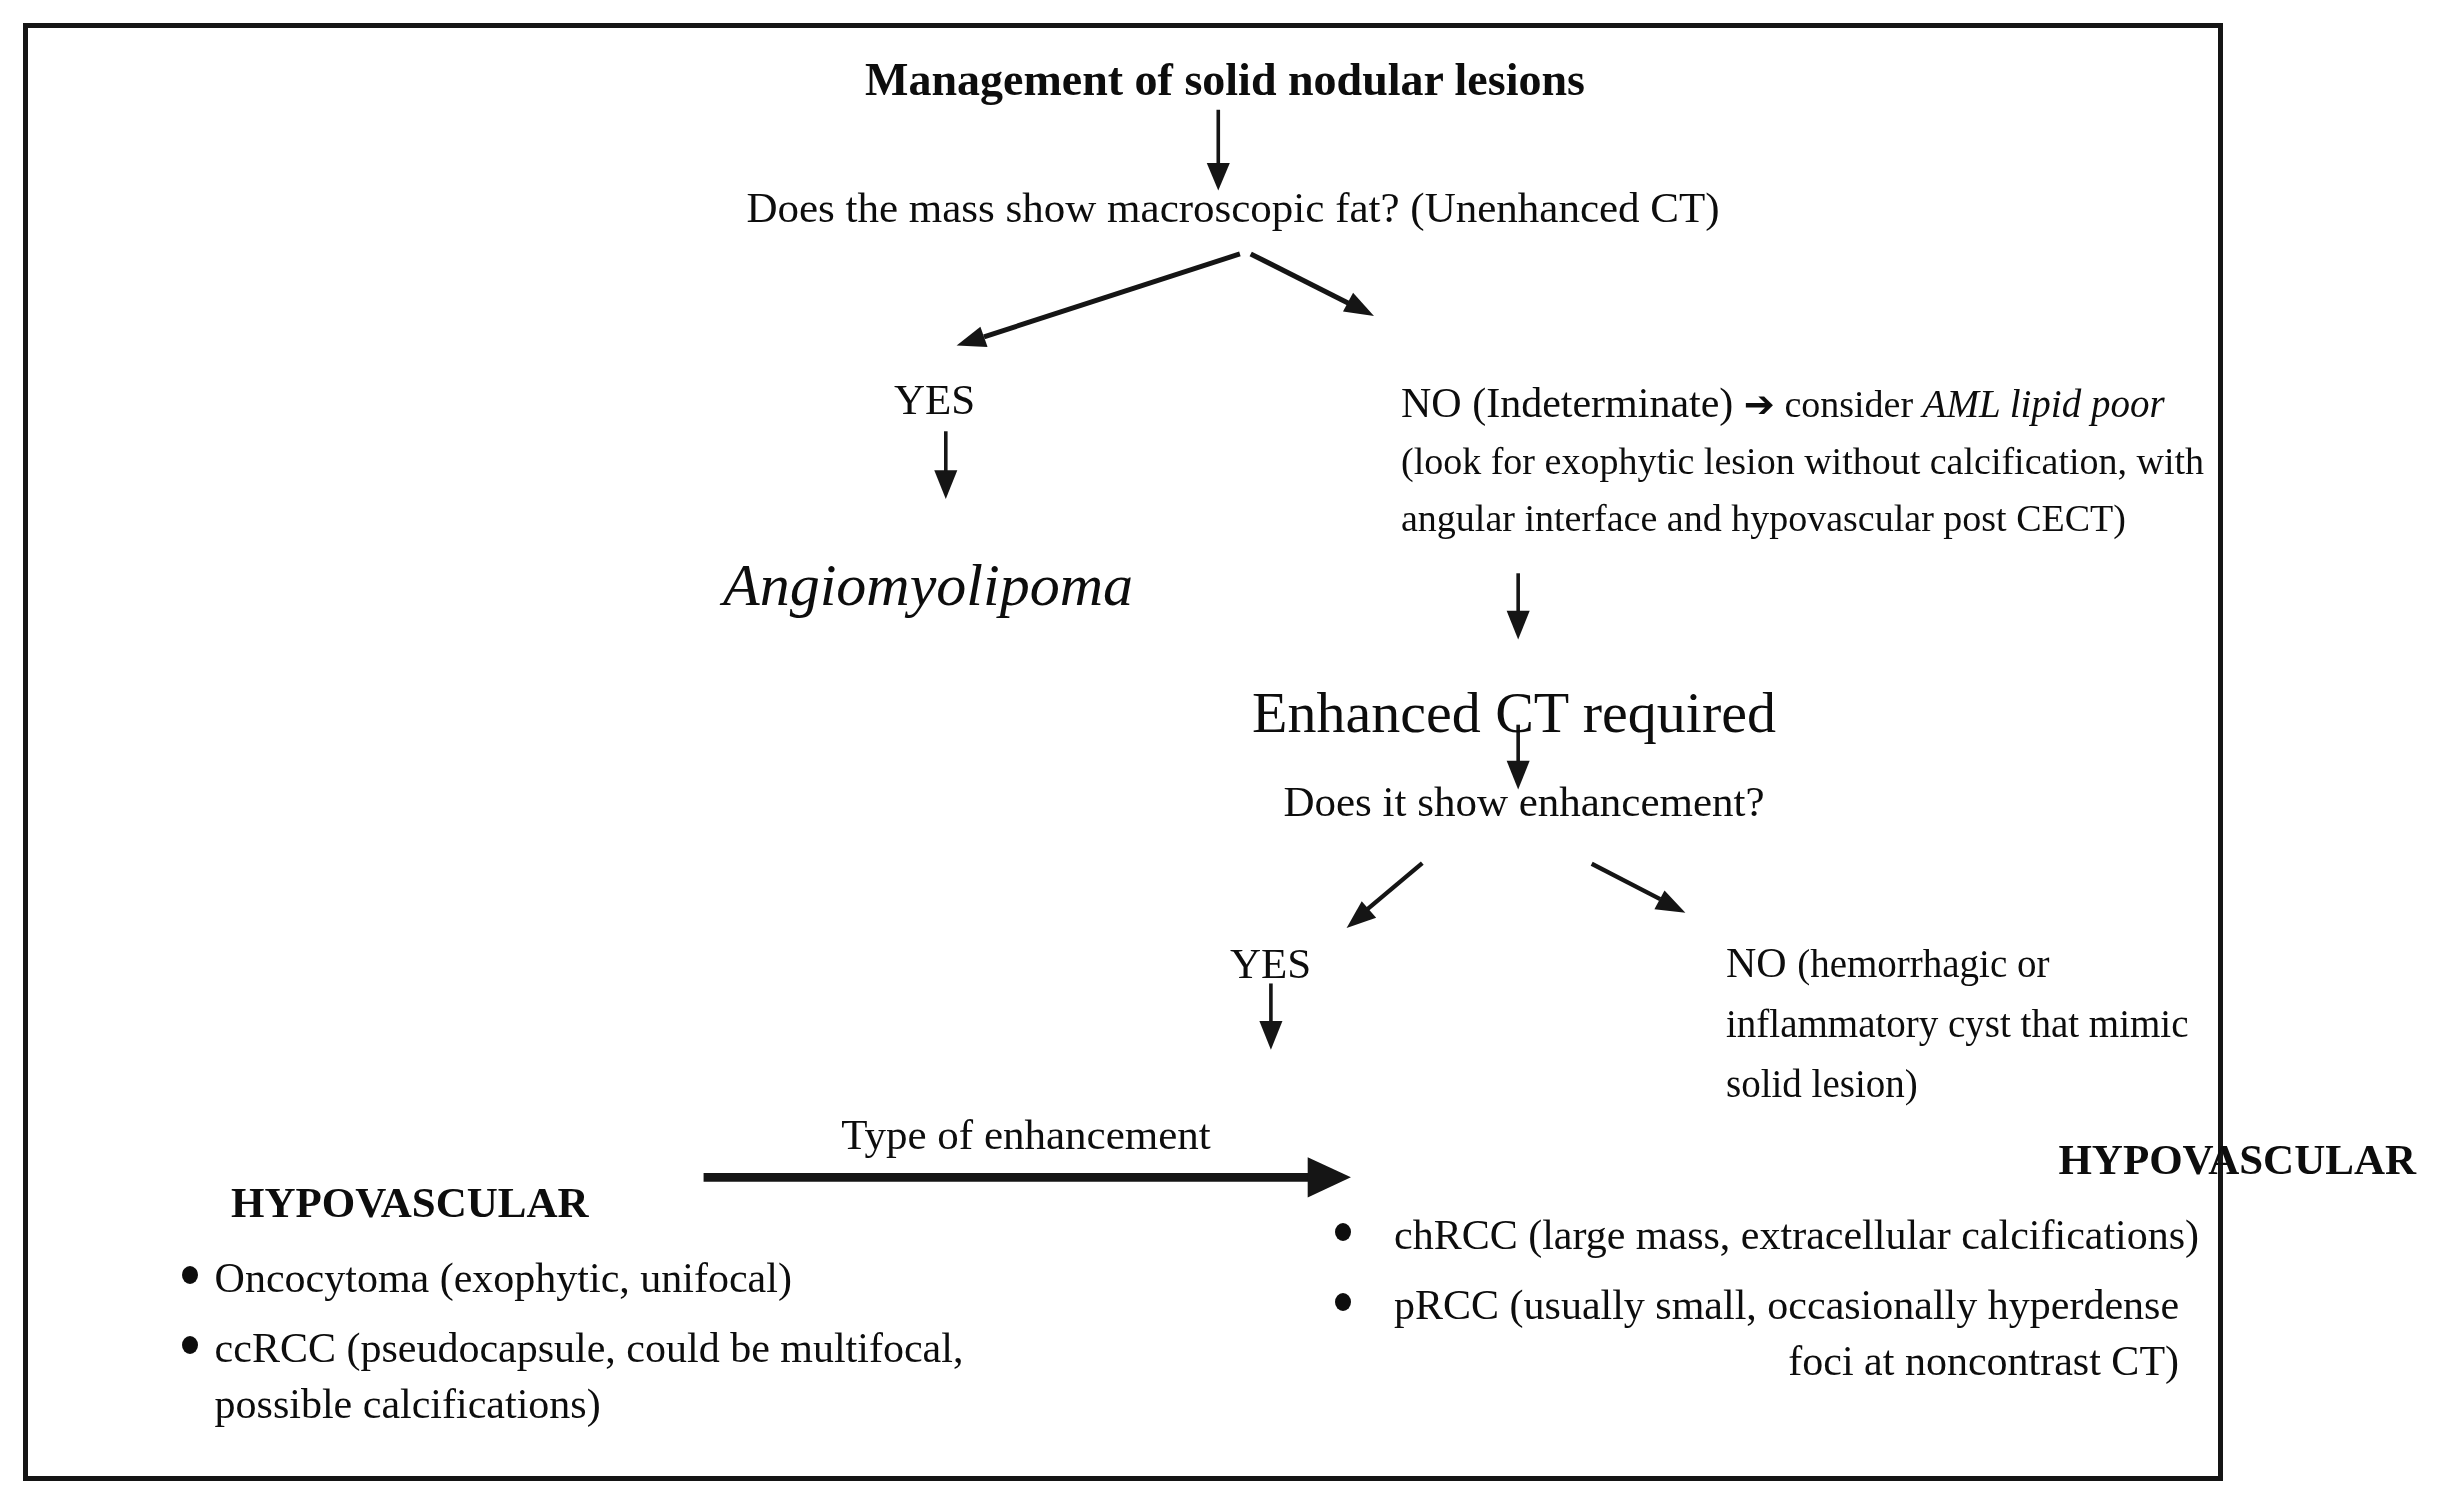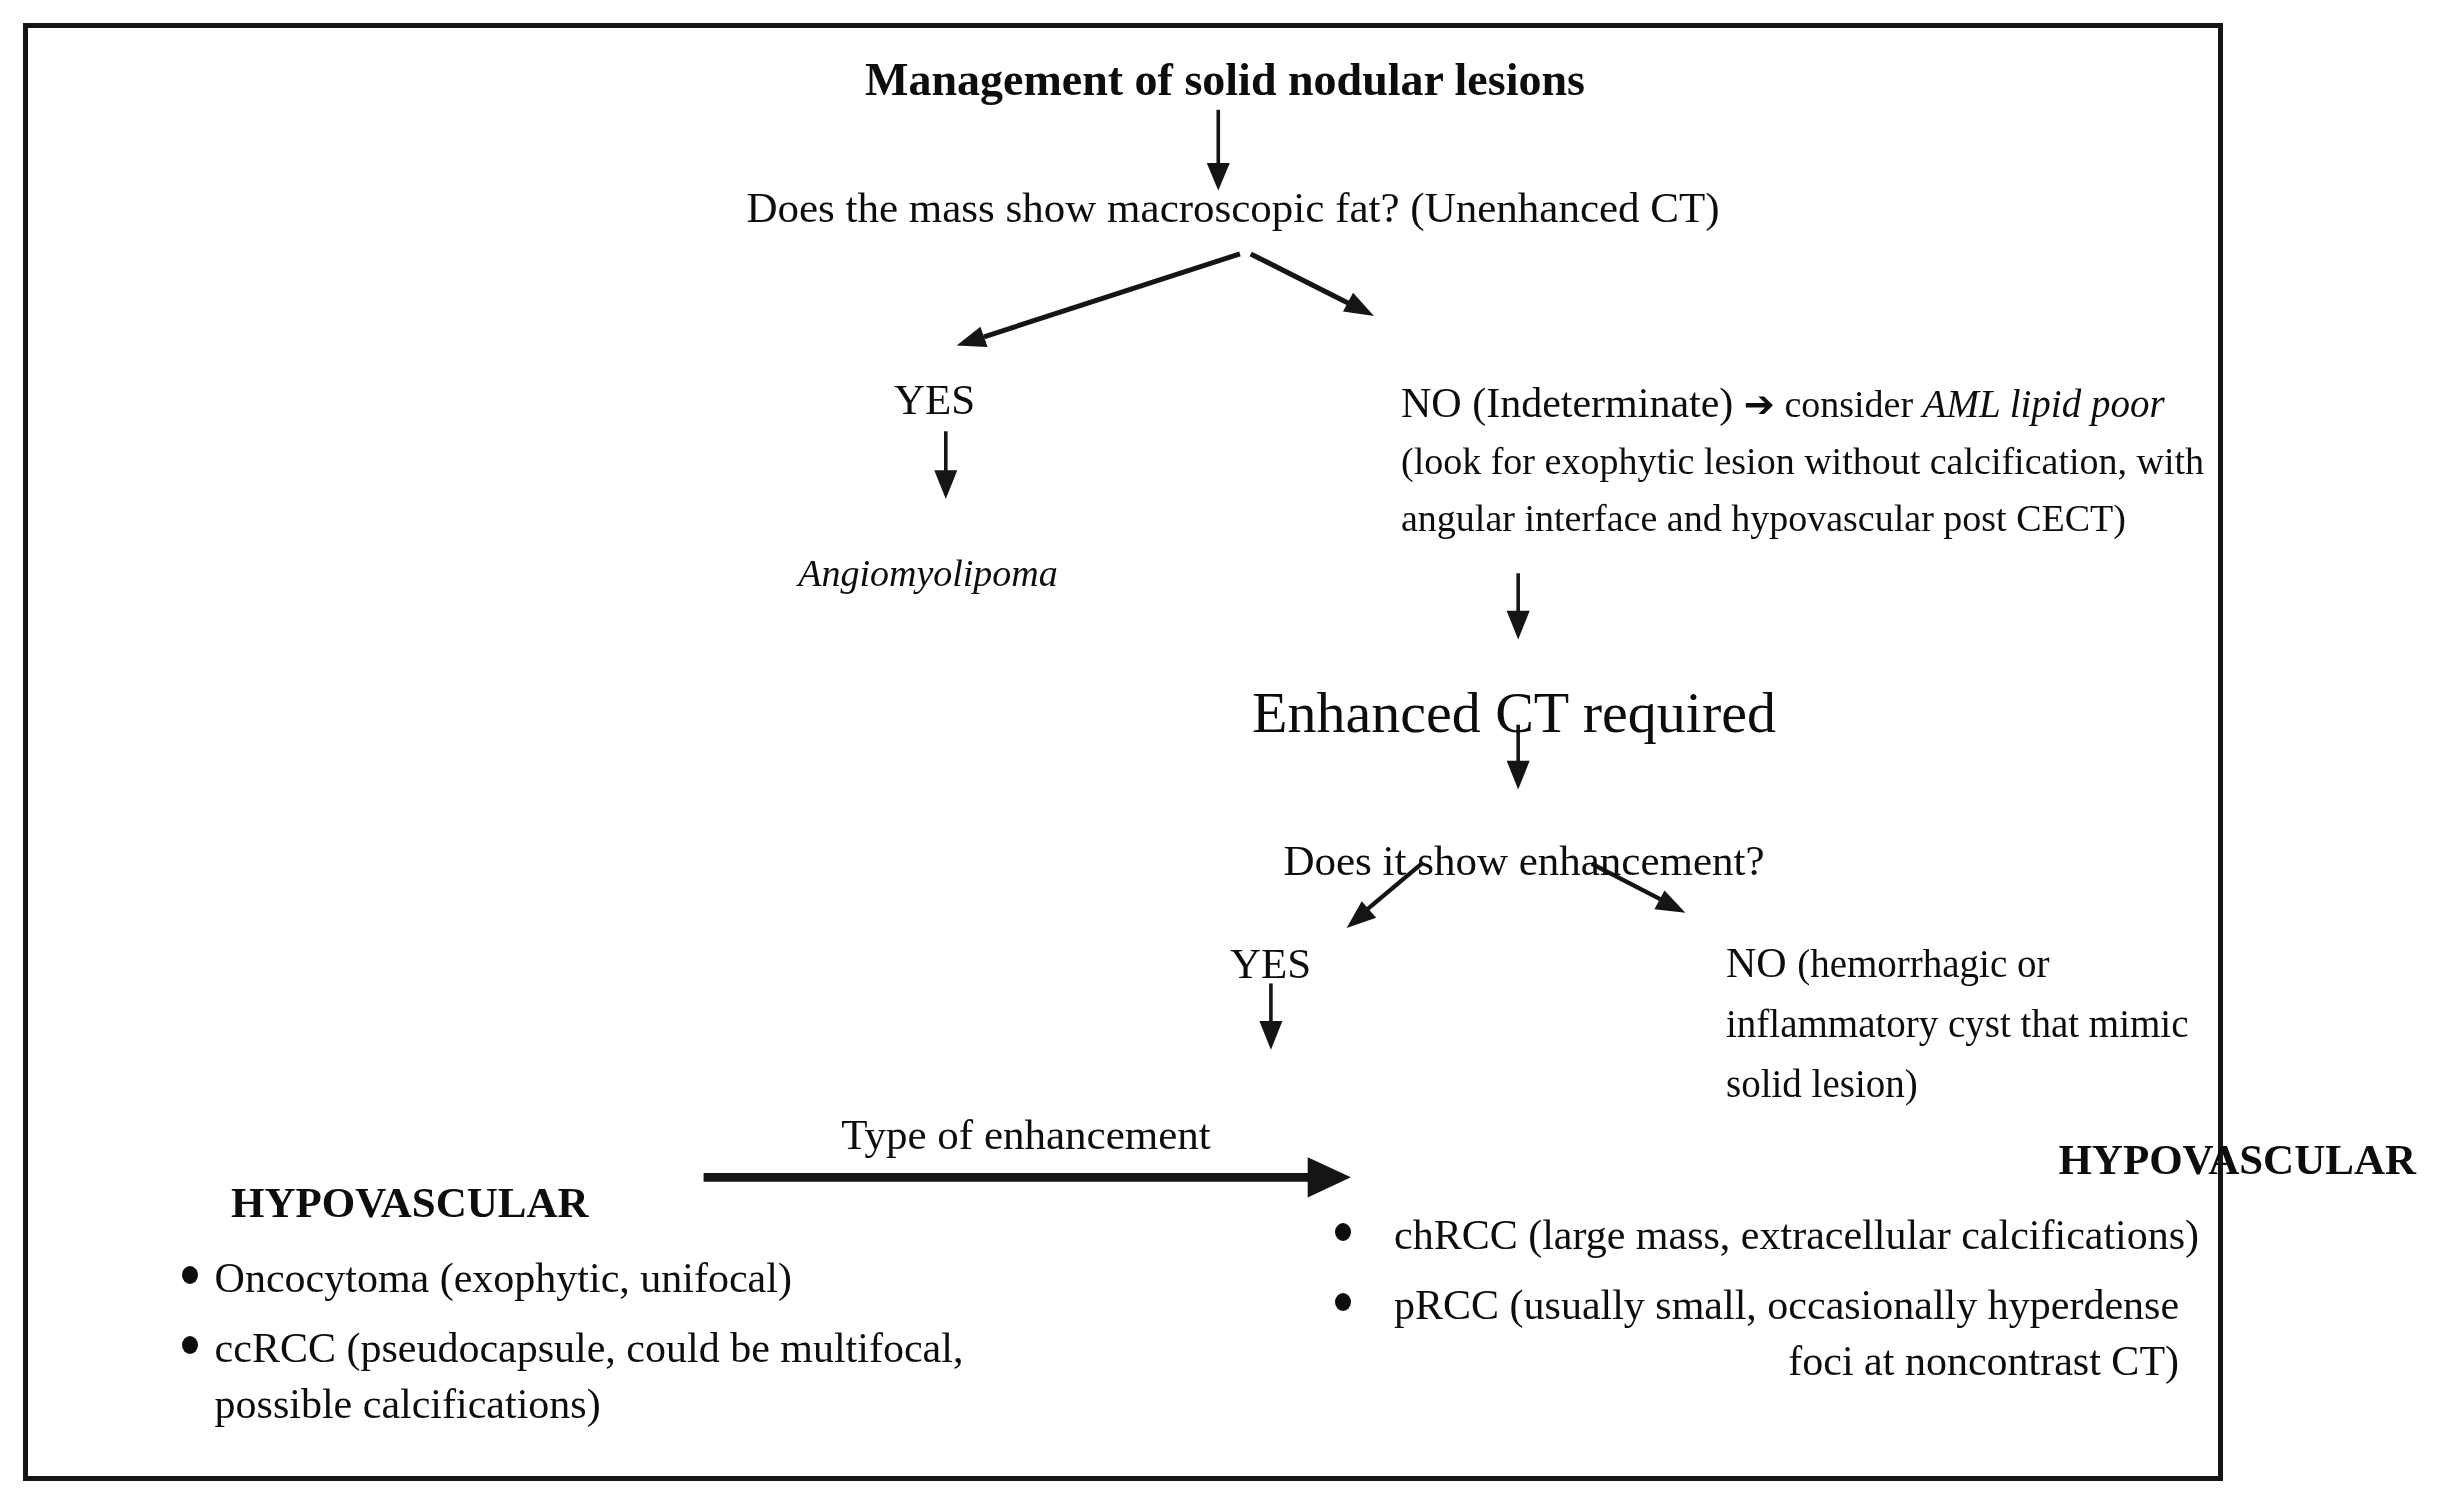--- a/index.html
+++ b/index.html
@@ -26,27 +26,27 @@
   .arrows {
     position: absolute;
     left: 0; top: 0;
     width: 2438px; height: 1507px;
   }
   .txt { position: absolute; white-space: nowrap; }
   .center { transform: translateX(-50%); }
   .title { left: 1225px; top: 53px; font-size: 46px; font-weight: bold; }
   .q1 { left: 1233px; top: 183px; font-size: 43px; }
   .yes1 { left: 894px; top: 375px; font-size: 43px; }
-  .angio { left: 928px; top: 551px; font-size: 38px; font-style: italic; }
+  .angio { left: 928px; top: 551px; font-size: 60px; font-style: italic; }
   .no1 { left: 1401px; top: 375px; font-size: 42px; line-height: 57px; }
   .no1 .sub { font-size: 38px; }
   .no1 .it { font-size: 39px; font-style: italic; }
   .no1 .arrow-glyph { font-family: "DejaVu Sans", sans-serif; font-size: 37px; }
   .enhanced { left: 1514px; top: 679px; font-size: 58px; }
-  .q2 { left: 1524px; top: 836px; font-size: 43px; }
+  .q2 { left: 1524px; top: 777px; font-size: 43px; }
   .yes2 { left: 1230px; top: 939px; font-size: 43px; }
   .no2 { left: 1726px; top: 933px; font-size: 42px; line-height: 60px; }
   .no2 .sub { font-size: 39px; }
   .type-label { left: 1026px; top: 1110px; font-size: 43px; }
 
   .col {
     position: absolute;
     font-size: 42px;
     line-height: 56px;
   }

